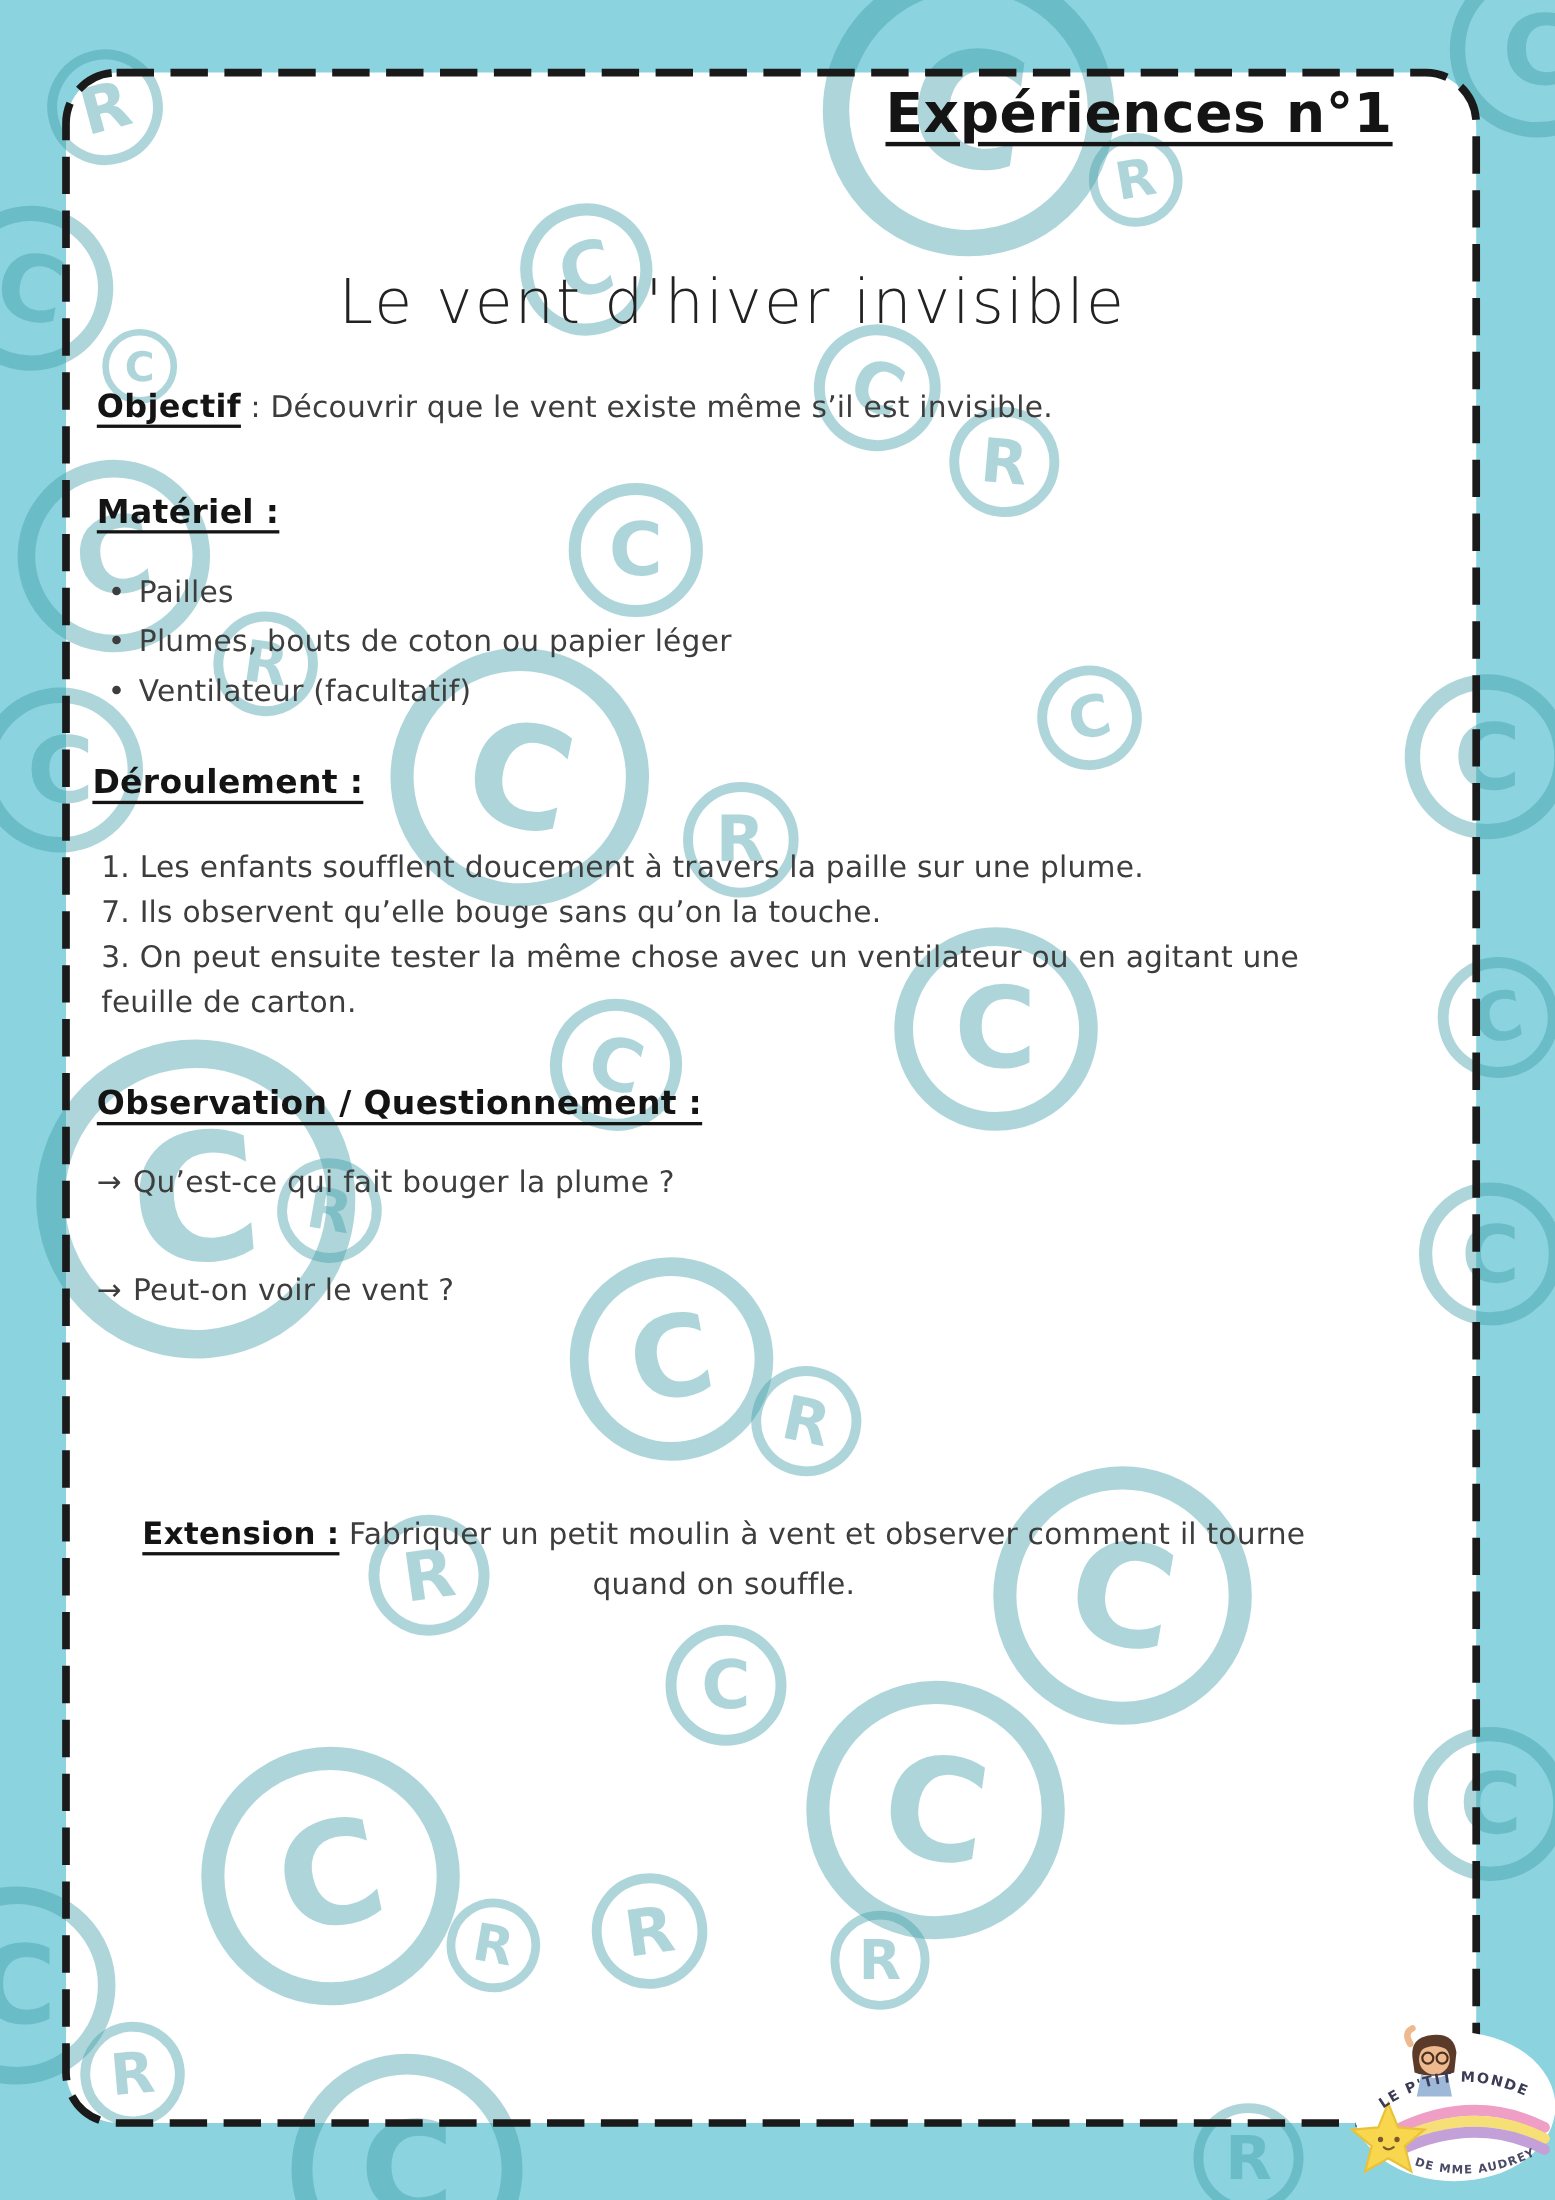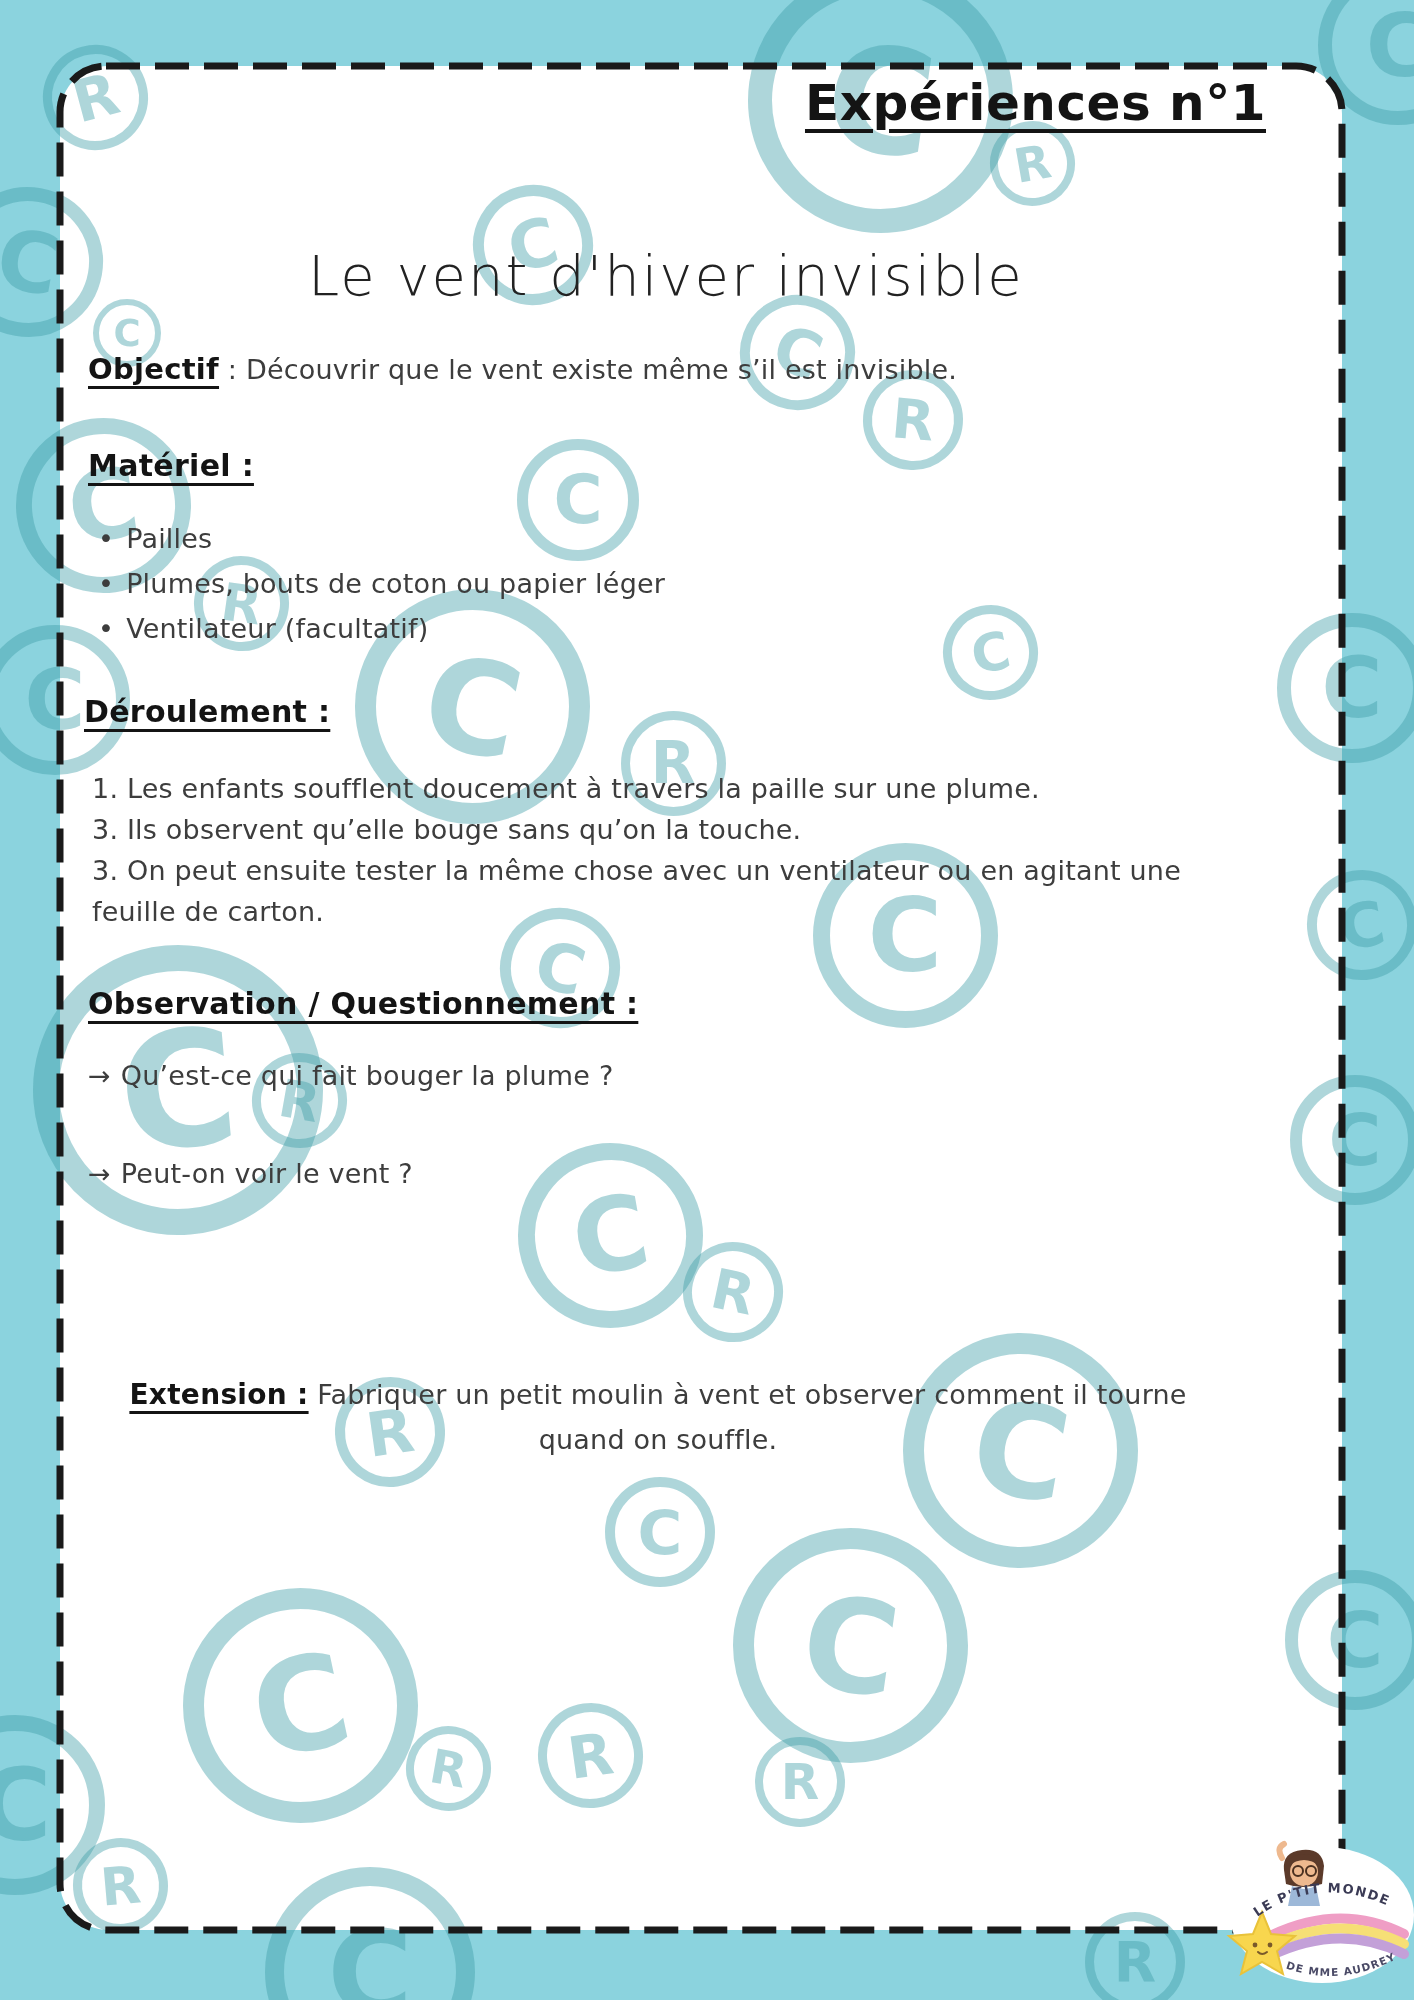--- a/index.html
+++ b/index.html
@@ -109,21 +109,21 @@
       </div>
       <div class="row">
         <span class="bullet">•</span><span>Ventilateur (facultatif)</span>
       </div>
     </div>
 
     <div class="abs h" style="top:694px;left:84px;">Déroulement :</div>
 
     <div class="abs body-t steps" style="top:768px;left:92px;width:1160px;">
       <div class="row">1. Les enfants soufflent doucement à travers la paille sur une plume.</div>
-      <div class="row">3. Ils observent qu’elle bouge sans qu’on la touche.</div>
+      <div class="row">7. Ils observent qu’elle bouge sans qu’on la touche.</div>
       <div class="row">3. On peut ensuite tester la même chose avec un ventilateur ou en agitant une feuille de carton.</div>
     </div>
 
     <div class="abs h" style="top:986px;left:88px;">Observation / Questionnement :</div>
 
     <div class="abs body-t" style="top:1060px;left:88px;">
       <span class="arrow">→</span><span>Qu’est-ce qui fait bouger la plume ?</span>
     </div>
     <div class="abs body-t" style="top:1158px;left:88px;">
       <span class="arrow">→</span><span>Peut-on voir le vent ?</span>

